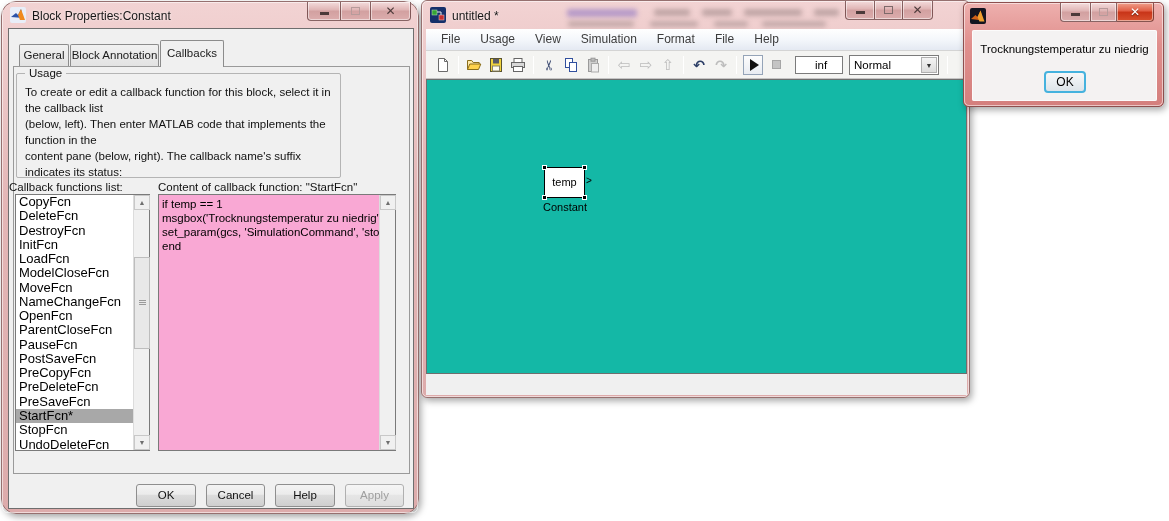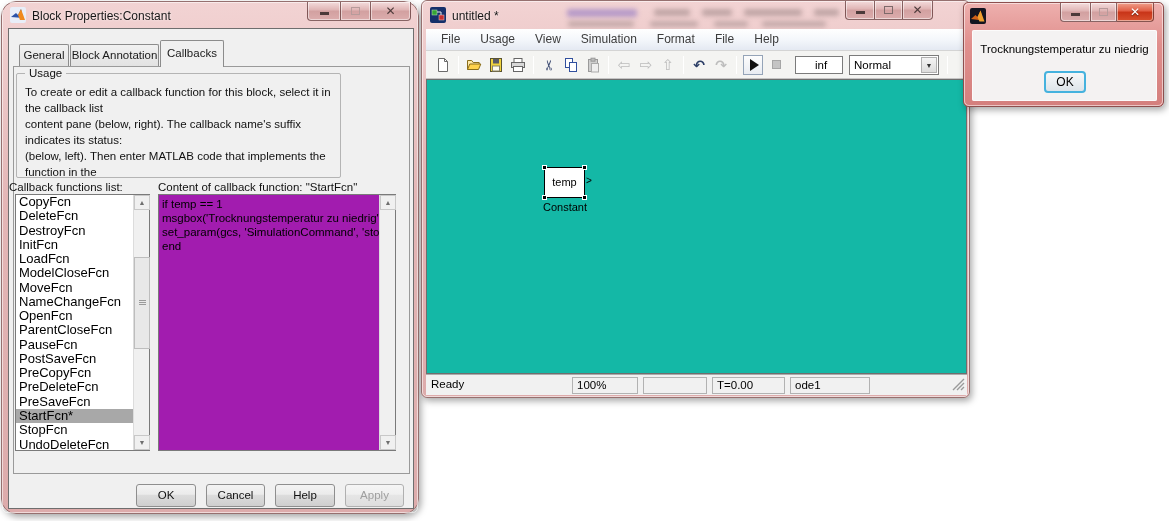--- a/index.html
+++ b/index.html
@@ -49,21 +49,21 @@
     font-size:11.5px; color:#111; }
   .usage-line { font-size:11.5px; color:#111; line-height:16px; }
   #usage-text { position:absolute; left:8px; top:10px; right:4px; }
   .pane-label { position:absolute; top:152px; font-size:11.5px; color:#111; z-index:4; }
   #listbox { position:absolute; left:6px; top:165px; width:135px; height:257px;
     background:#fff; border:1px solid #7a7a7a; z-index:4; }
   #list-items { position:absolute; left:0; top:0; right:16px; bottom:0; overflow:hidden; }
   .list-item { font-size:13px; line-height:14.27px; padding-left:3px; color:#000; white-space:nowrap; }
   .list-item.selected { background:#a8a8a8; }
   #codebox { position:absolute; left:149px; top:165px; width:238px; height:257px;
-    background:#a21caf; border:1px solid #7a7a7a; z-index:4; }
+    background:#f9a8d4; border:1px solid #7a7a7a; z-index:4; }
   #code-lines { position:absolute; left:0; top:0; right:16px; bottom:0; padding:2px 0 0 3px; overflow:hidden; }
   .code-line { font-size:11.5px; line-height:14px; color:#000; white-space:nowrap; }
 
   
   .sbar { position:absolute; right:0; top:0; bottom:0; width:16px; background:#f0f0f0;
     border-left:1px solid #dcdcdc; }
   .sb-btn { position:absolute; left:0; width:16px; height:15px; background:#f0f0f0;
     border:1px solid #c8c8c8; color:#6f6f6f; font-size:7px; line-height:13px; text-align:center; }
   .sb-up { top:0; } .sb-dn { bottom:0; }
   .sb-thumb { position:absolute; left:0; width:16px; background:#e8e8e8; border:1px solid #bdbdbd; }
@@ -160,22 +160,22 @@
     <div class="tab" style="left:10px;width:50px;">General</div>
     <div class="tab" style="left:61px;width:89px;">Block Annotation</div>
     <div class="tab active" style="left:151px;width:64px;">Callbacks</div>
 
     <div id="tabpage"></div>
 
     <div id="usage-box">
       <div id="usage-legend">Usage</div>
       <div id="usage-text">
           <div class="usage-line">To create or edit a callback function for this block, select it in the callback list</div>
+          <div class="usage-line">(below, left). Then enter MATLAB code that implements the function in the</div>
           <div class="usage-line">content pane (below, right). The callback name's suffix indicates its status:</div>
-          <div class="usage-line">(below, left). Then enter MATLAB code that implements the function in the</div>
         </div>
     </div>
 
     <div class="pane-label" style="left:0;">Callback functions list:</div>
     <div class="pane-label" style="left:149px;">Content of callback function: "StartFcn"</div>
 
     <div id="listbox">
       <div id="list-items">
           <div class="list-item">CopyFcn</div>
           <div class="list-item">DeleteFcn</div>
@@ -351,32 +351,20 @@
         <div id="cblock-text">temp</div>
         <div class="handle" style="left:-3px;top:-3px;"></div>
         <div class="handle" style="right:-3px;top:-3px;"></div>
         <div class="handle" style="left:-3px;bottom:-3px;"></div>
         <div class="handle" style="right:-3px;bottom:-3px;"></div>
       </div>
       <div id="cport">&gt;</div>
       <div id="cblock-label">Constant</div>
     </div>
 
-    <div id="statusbar">
-      <span class="abs" style="left:5px;top:3px;">Ready</span>
-      <div class="status-panel" style="left:146px;width:66px;">100%</div>
-      <div class="status-panel" style="left:217px;width:64px;"></div>
-      <div class="status-panel" style="left:286px;width:73px;">T=0.00</div>
-      <div class="status-panel" style="left:364px;width:80px;">ode1</div>
-      <div id="grip">
-        <svg width="13" height="13" viewBox="0 0 13 13">
-          <path d="M12 1 L1 12 M12 5 L5 12 M12 9 L9 12" stroke="#9a9a9a" stroke-width="1.4" fill="none"></path>
-        </svg>
-      </div>
-    </div>
   </div>
 </div>
 
 <div class="window glass-red" id="msg">
   <div class="abs" style="left:6px;top:5px;">
     <svg class="icon16" viewBox="0 0 16 16">
       <rect x="0" y="0" width="16" height="16" rx="2" fill="#141420"></rect>
       <path d="M1 11 L5.5 7 L7.5 9 L10.5 2.5 L13 12.5 Z" fill="#d06018"></path>
       <path d="M7.5 9 L10.5 2.5 L14.5 13.5 L9.5 13.5 Z" fill="#f0a030"></path>
     </svg>

